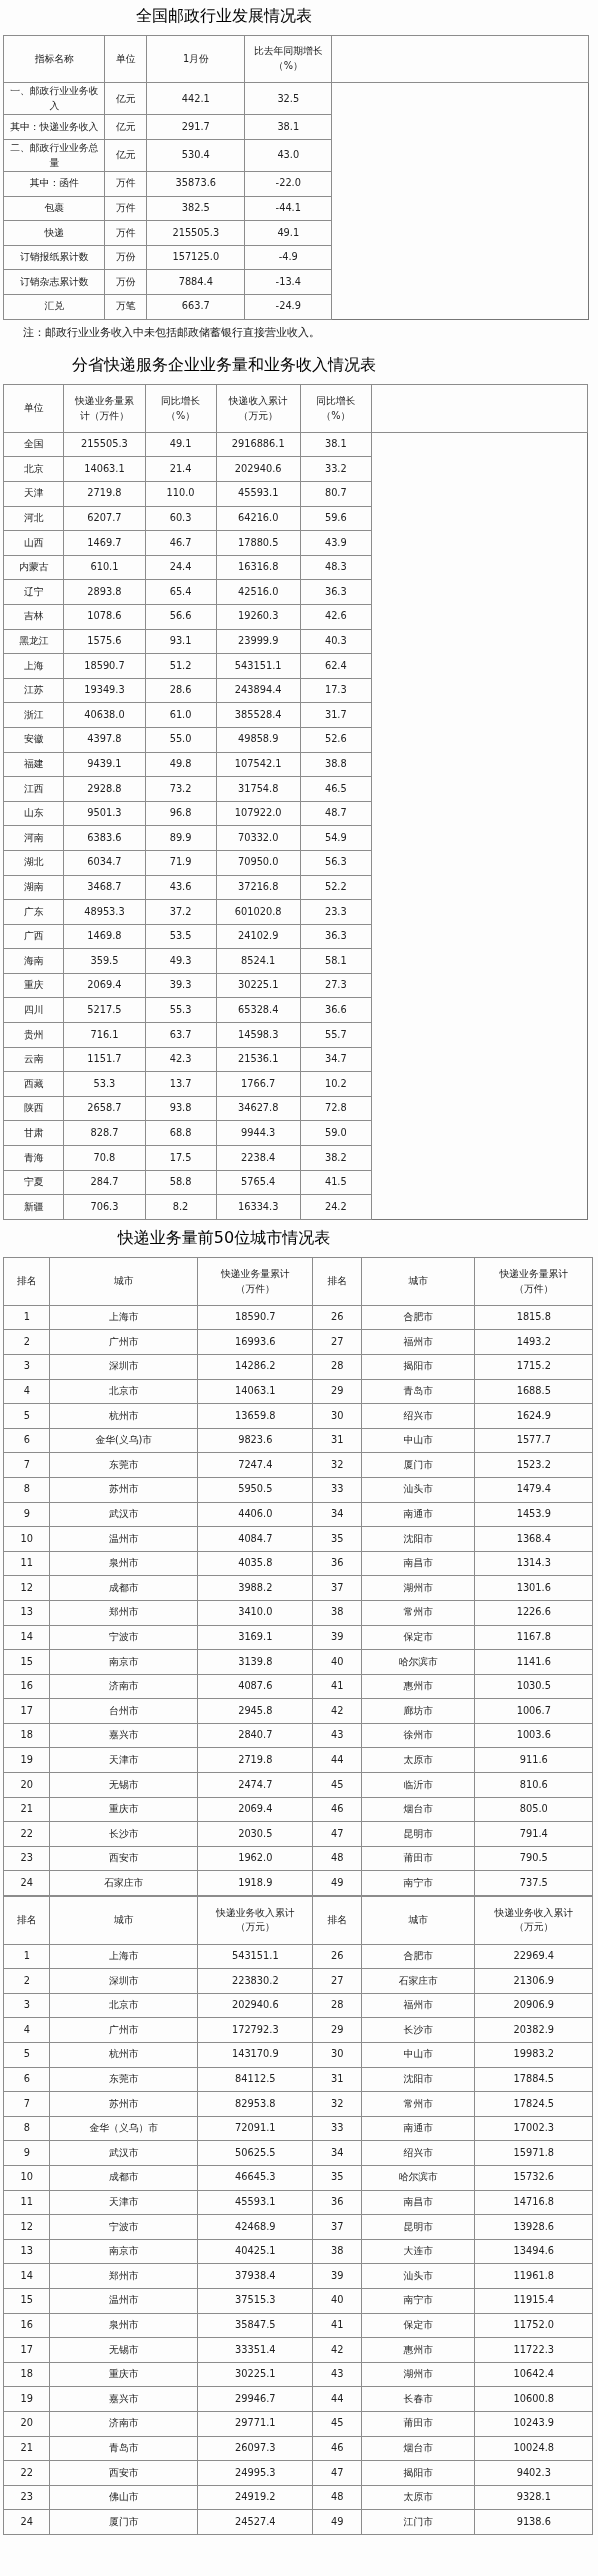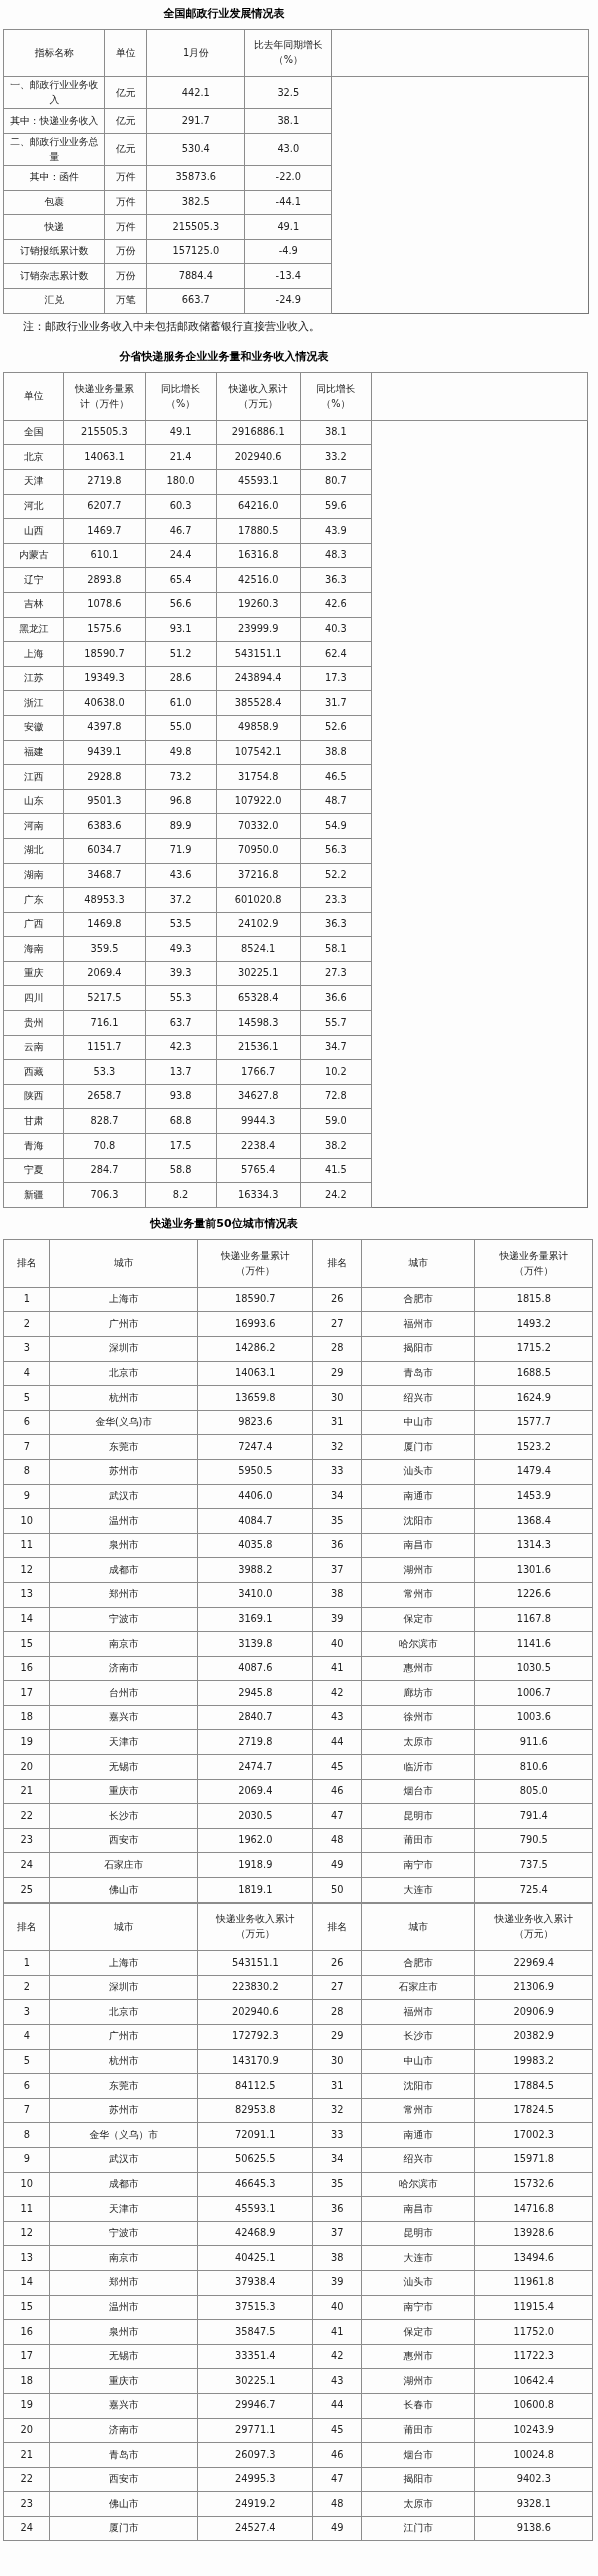--- a/index.html
+++ b/index.html
@@ -9,22 +9,22 @@
     background:#fdfdfd;
     color:#202020;
     font-family:"DejaVu Sans","Liberation Sans",sans-serif;
     font-size:9.8px;
   }
   .page{width:598px;}
   .tbl-title{
     width:448px;
     margin:8.2px 0 8.2px 0;
     text-align:center;
-    font-size:11px;
-    font-weight:bold;
+    font-size:16px;
+    font-weight:normal;
     color:#000;
   }
   .tbl-title.first{margin-top:5.7px;}
   table.grid{
     border-collapse:collapse;
     table-layout:fixed;
     margin-left:3.3px;
     border:1.6px solid #767676;
   }
   .grid th,.grid td{
@@ -173,21 +173,21 @@
           <tr>
             <td>北京</td>
             <td>14063.1</td>
             <td>21.4</td>
             <td>202940.6</td>
             <td>33.2</td>
           </tr>
           <tr>
             <td>天津</td>
             <td>2719.8</td>
-            <td>180.0</td>
+            <td>110.0</td>
             <td>45593.1</td>
             <td>80.7</td>
           </tr>
           <tr>
             <td>河北</td>
             <td>6207.7</td>
             <td>60.3</td>
             <td>64216.0</td>
             <td>59.6</td>
           </tr>
@@ -600,28 +600,20 @@
             <td>790.5</td>
           </tr>
           <tr>
             <td>24</td>
             <td>石家庄市</td>
             <td>1918.9</td>
             <td>49</td>
             <td>南宁市</td>
             <td>737.5</td>
           </tr>
-          <tr>
-            <td>25</td>
-            <td>佛山市</td>
-            <td>1819.1</td>
-            <td>50</td>
-            <td>大连市</td>
-            <td>725.4</td>
-          </tr>
         </tbody>
     </table>
   </section>
 
   <section>
     <table class="grid t3">
       <colgroup>
         <col style="width:46px">
           <col style="width:148px">
           <col style="width:115px">

